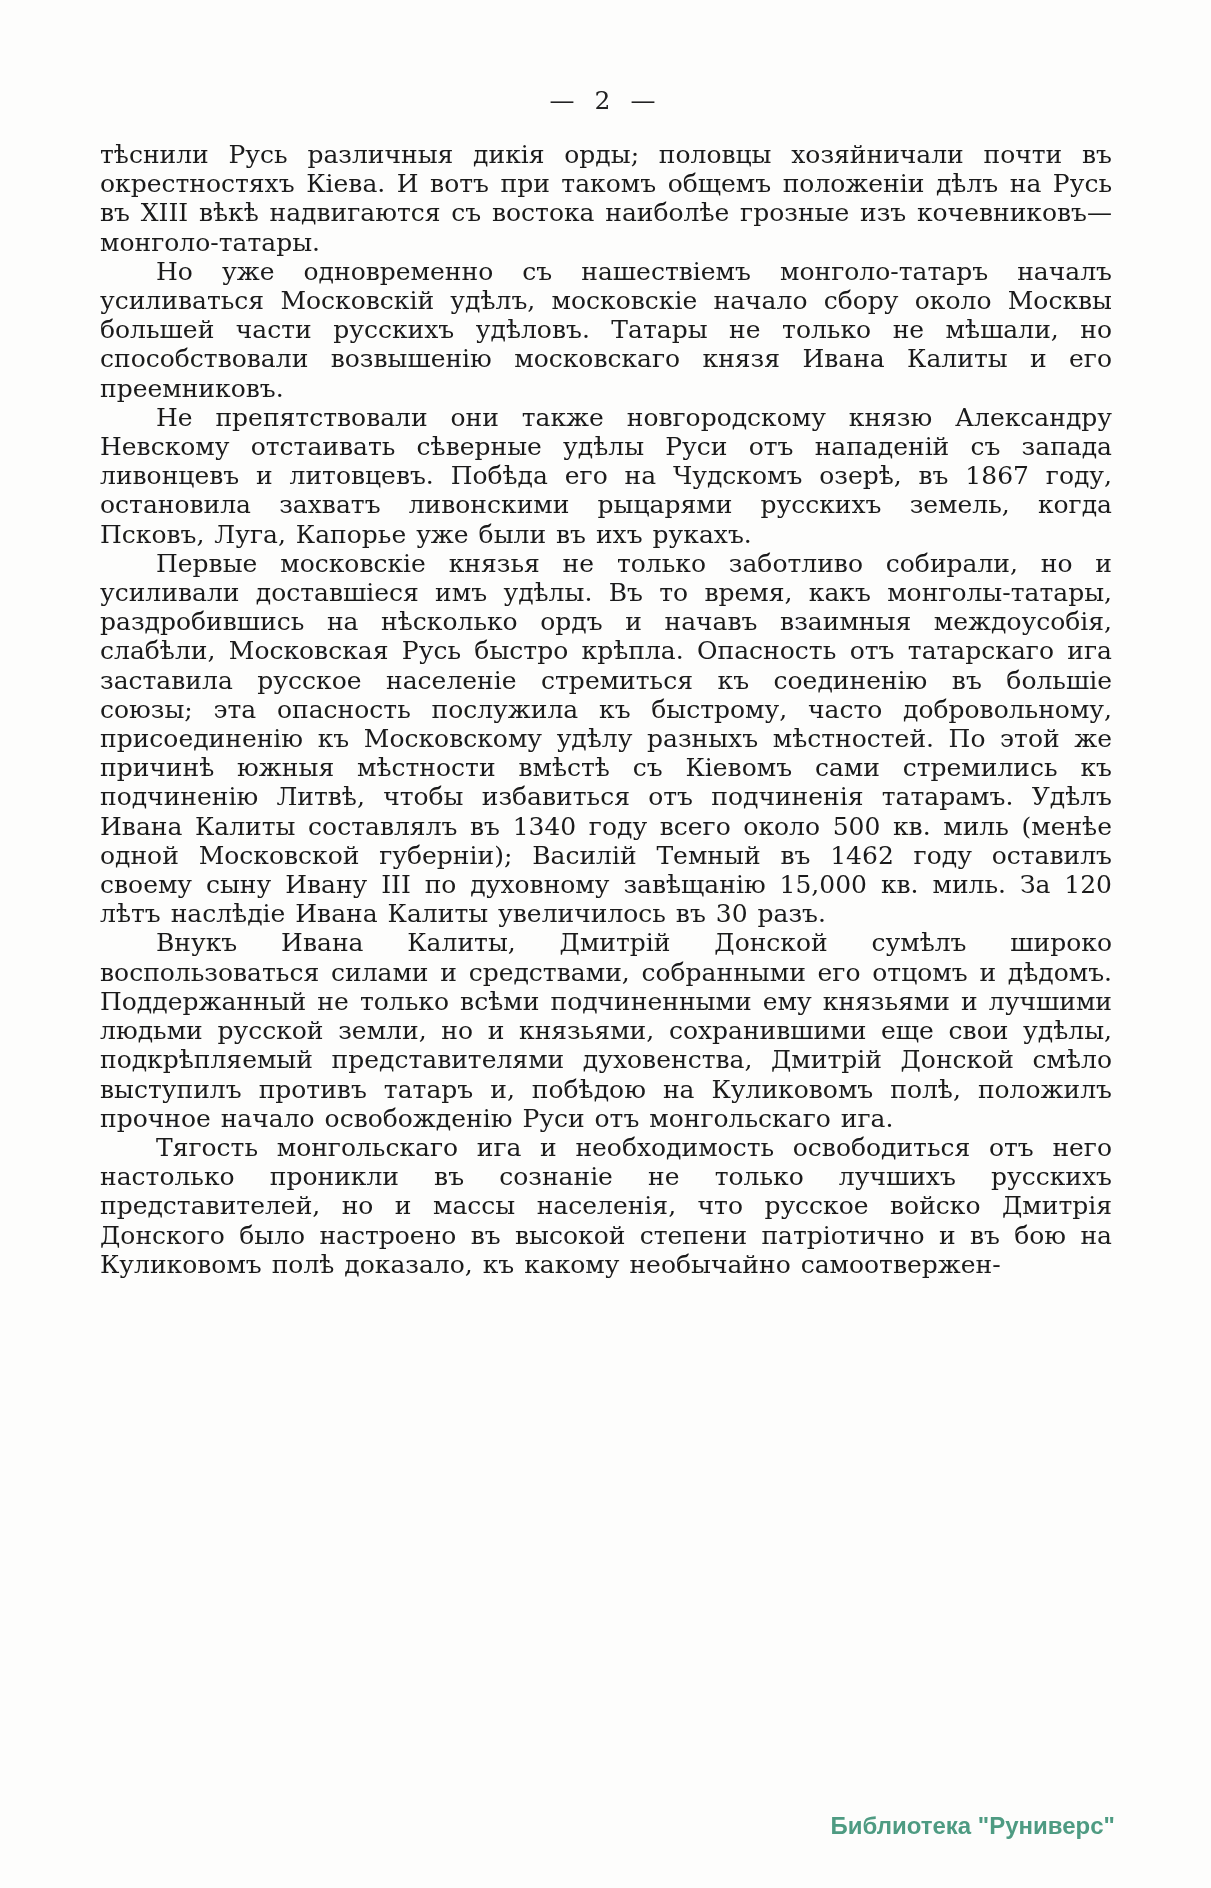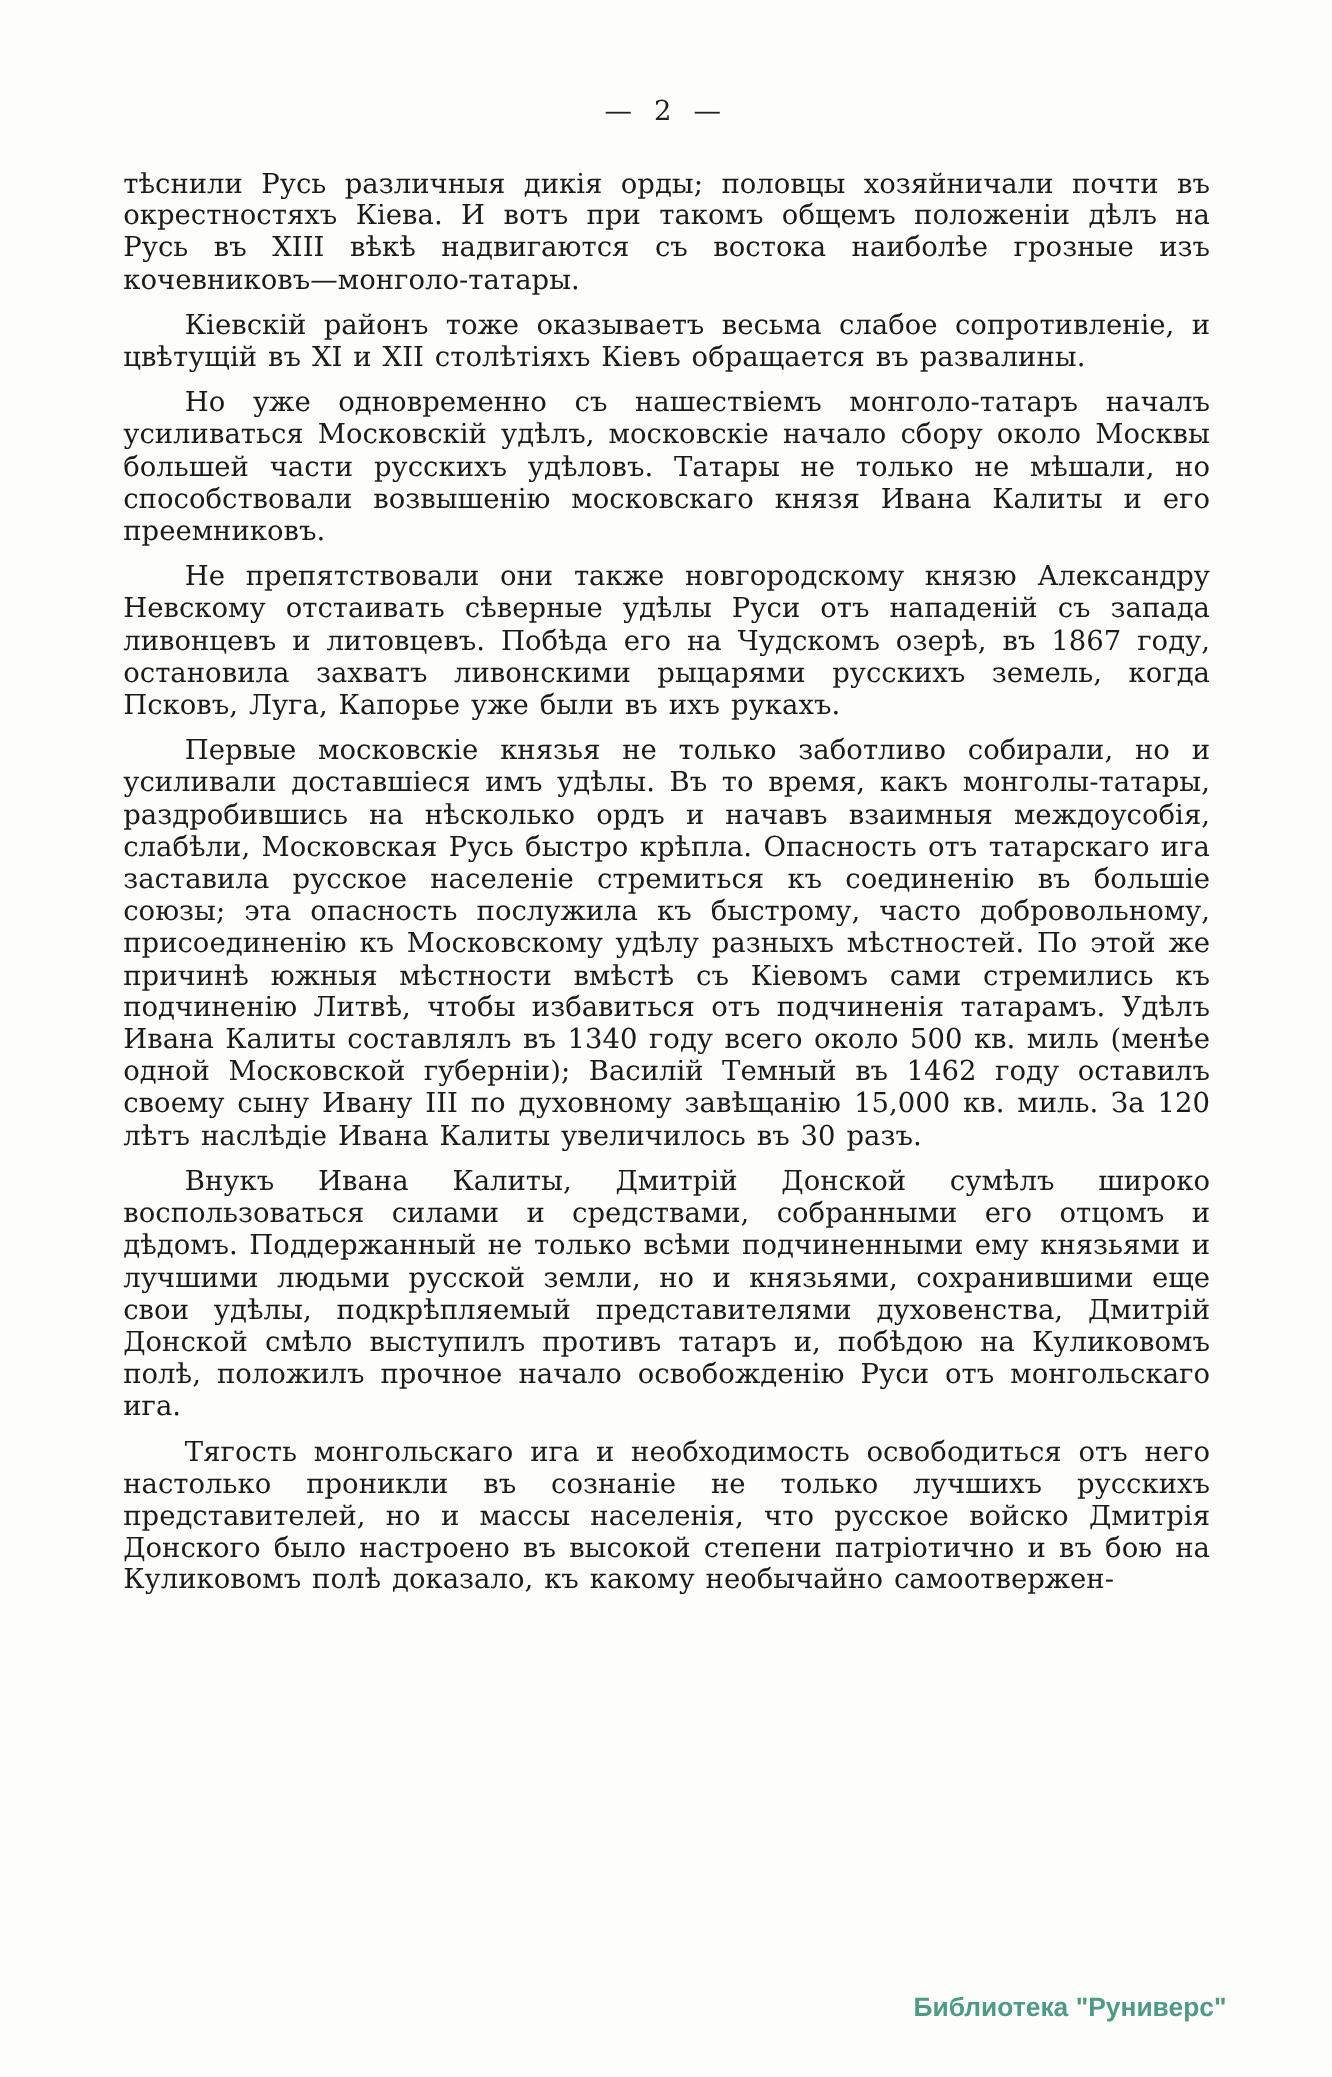--- a/index.html
+++ b/index.html
@@ -31,21 +31,21 @@
     position: absolute;
     top: 140px;
     left: 100px;
     width: 1012px;
     font-size: 25px;
     line-height: 29.2px;
     text-align: justify;
     word-spacing: 2px;
   }
   .para {
-    margin: 12px;
+    margin: 0;
     padding: 0;
   }
   .para.indent {
     text-indent: 56px;
   }
   .watermark {
     position: absolute;
     right: 96px;
     bottom: 48px;
     font-family: "Liberation Sans", "DejaVu Sans", sans-serif;
@@ -55,21 +55,20 @@
 </style>
 </head>
 <body>
 
 <div class="page">
 
   <div class="page-number">—   2   —</div>
 
   <div class="page-text">
     <p class="para">тѣснили Русь различныя дикія орды; половцы хозяйничали почти въ окрестностяхъ Кіева. И вотъ при такомъ общемъ положеніи дѣлъ на Русь въ XIII вѣкѣ надвигаются съ востока наиболѣе грозные изъ кочевниковъ—монголо-татары.</p>
-    <p class="para indent">Кіевскій районъ тоже оказываетъ весьма слабое сопротивленіе, и цвѣтущій въ XI и XII столѣтіяхъ Кіевъ обращается въ развалины.</p>
     <p class="para indent">Но уже одновременно съ нашествіемъ монголо-татаръ началъ усиливаться Московскій удѣлъ, московскіе начало сбору около Москвы большей части русскихъ удѣловъ. Татары не только не мѣшали, но способствовали возвышенію московскаго князя Ивана Калиты и его преемниковъ.</p>
     <p class="para indent">Не препятствовали они также новгородскому князю Александру Невскому отстаивать сѣверные удѣлы Руси отъ нападеній съ запада ливонцевъ и литовцевъ. Побѣда его на Чудскомъ озерѣ, въ 1867 году, остановила захватъ ливонскими рыцарями русскихъ земель, когда Псковъ, Луга, Капорье уже были въ ихъ рукахъ.</p>
     <p class="para indent">Первые московскіе князья не только заботливо собирали, но и усиливали доставшіеся имъ удѣлы. Въ то время, какъ монголы-татары, раздробившись на нѣсколько ордъ и начавъ взаимныя междоусобія, слабѣли, Московская Русь быстро крѣпла. Опасность отъ татарскаго ига заставила русское населеніе стремиться къ соединенію въ большіе союзы; эта опасность послужила къ быстрому, часто добровольному, присоединенію къ Московскому удѣлу разныхъ мѣстностей. По этой же причинѣ южныя мѣстности вмѣстѣ съ Кіевомъ сами стремились къ подчиненію Литвѣ, чтобы избавиться отъ подчиненія татарамъ. Удѣлъ Ивана Калиты составлялъ въ 1340 году всего около 500 кв. миль (менѣе одной Московской губерніи); Василій Темный въ 1462 году оставилъ своему сыну Ивану III по духовному завѣщанію 15,000 кв. миль. За 120 лѣтъ наслѣдіе Ивана Калиты увеличилось въ 30 разъ.</p>
     <p class="para indent">Внукъ Ивана Калиты, Дмитрій Донской сумѣлъ широко воспользоваться силами и средствами, собранными его отцомъ и дѣдомъ. Поддержанный не только всѣми подчиненными ему князьями и лучшими людьми русской земли, но и князьями, сохранившими еще свои удѣлы, подкрѣпляемый представителями духовенства, Дмитрій Донской смѣло выступилъ противъ татаръ и, побѣдою на Куликовомъ полѣ, положилъ прочное начало освобожденію Руси отъ монгольскаго ига.</p>
     <p class="para indent">Тягость монгольскаго ига и необходимость освободиться отъ него настолько проникли въ сознаніе не только лучшихъ русскихъ представителей, но и массы населенія, что русское войско Дмитрія Донского было настроено въ высокой степени патріотично и въ бою на Куликовомъ полѣ доказало, къ какому необычайно самоотвержен-</p>
   </div>
 
   <div class="watermark" style="color: rgb(78, 155, 130);">Библиотека "Руниверс"</div>
 
 </div>

